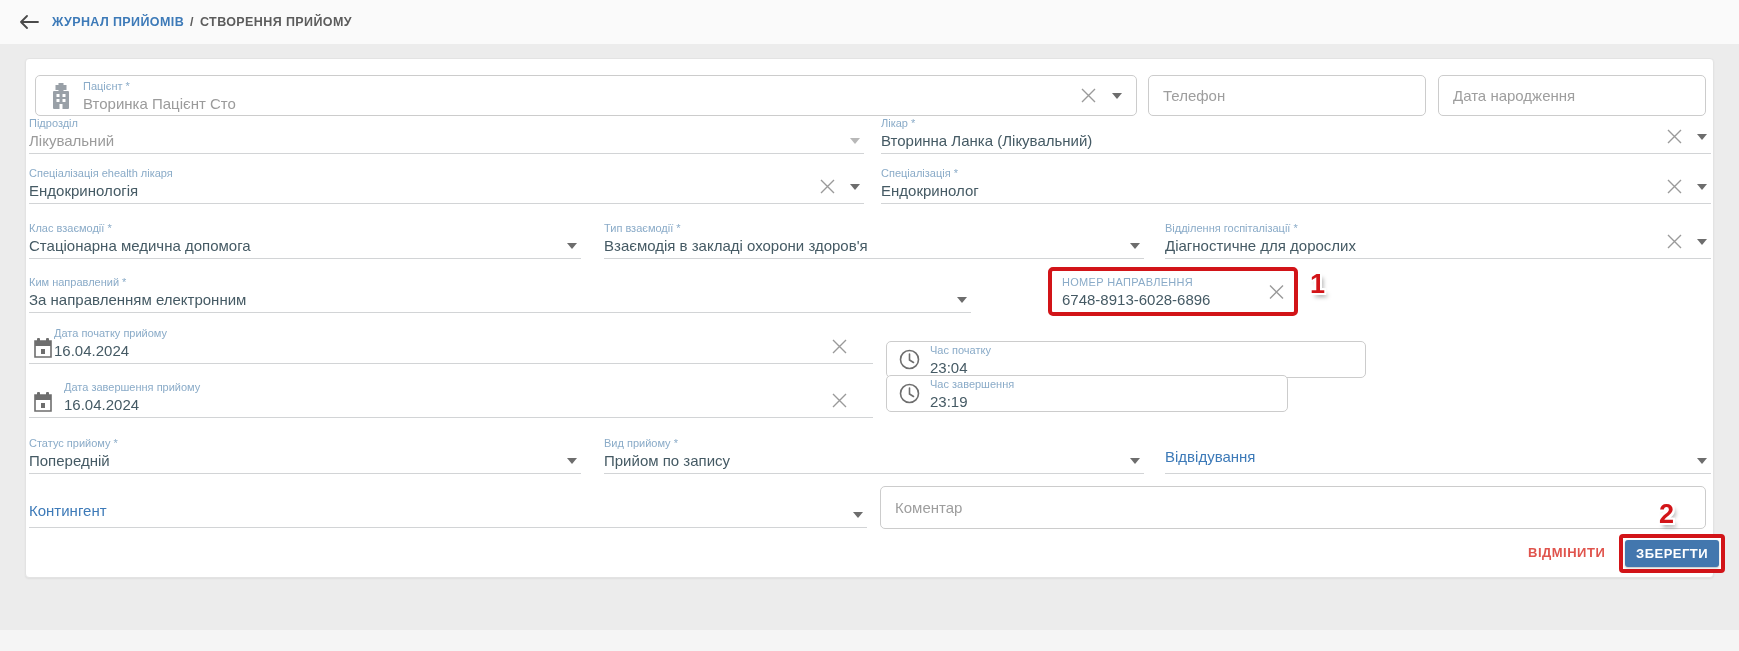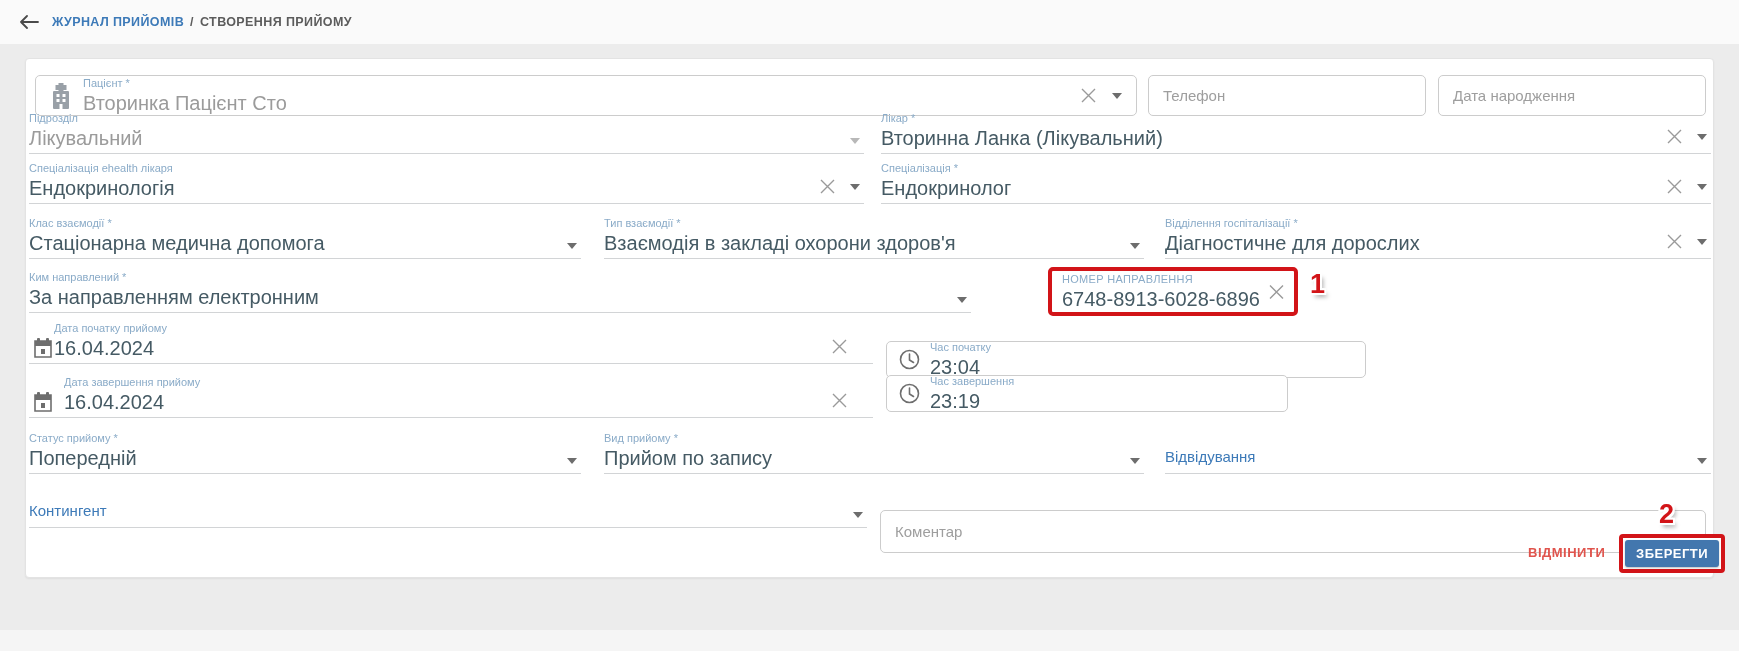--- a/index.html
+++ b/index.html
@@ -26,21 +26,21 @@
   .card{position:absolute;left:25px;top:58px;width:1689px;height:520px;background:var(--card-bg);
     border:1px solid #e3e3e3;border-radius:4px;box-shadow:0 1px 2px rgba(0,0,0,.06);}
   
   .box{position:absolute;display:flex;align-items:center;background:#fff;
     border:1px solid var(--border-gray);border-radius:5px;}
   .box input{flex:1;border:none;outline:none;background:transparent;font:15px "Liberation Sans",sans-serif;
     color:var(--value-dark);padding:0 14px;width:100%;}
   .box input::placeholder{color:var(--placeholder);}
   .stack{display:flex;flex-direction:column;justify-content:center;line-height:1;}
   .lbl{font-size:11px;color:var(--label-blue);margin-bottom:4px;white-space:nowrap;}
-  .val{font-size:20px;color:var(--value-dark);white-space:nowrap;}
+  .val{font-size:15px;color:var(--value-dark);white-space:nowrap;}
   .val.muted{color:var(--value-muted);}
   
   .uf{position:absolute;height:41px;border-bottom:1px solid var(--underline);cursor:pointer;}
   .uf .inner{position:absolute;left:0;bottom:5px;display:flex;align-items:flex-end;gap:10px;}
   .uf .adorn{position:absolute;right:4px;bottom:9px;display:flex;align-items:center;gap:15px;}
   .bluelbl{font-size:15px;color:var(--accent);}
   .blue-pos{position:absolute;left:0;bottom:8px;}
   
   .ann-box{position:absolute;border:4px solid var(--ann-red);border-radius:5px;background:#fff;}
   .ref-inner{position:relative;width:100%;height:100%;display:flex;align-items:center;padding:0 10px;}
@@ -410,21 +410,21 @@
       <span class="bluelbl blue-pos">Контингент</span>
       <div class="adorn">
           <span>
             <svg width="10" height="6" viewBox="0 0 10 6">
               <path d="M0 0h10L5 6z" fill="#6d6d6d"></path>
             </svg>
           </span>
         </div>
     </div>
 
-    <div class="box" style="left:854px;top:427px;width:826px;height:43px;margin-top:24px;">
+    <div class="box" style="left:854px;top:427px;width:826px;height:43px;">
       <input placeholder="Коментар" style="">
     </div>
 
     <button class="btn-cancel" style="left:1494px;top:480px;">ВІДМІНИТИ</button>
     <div class="ann2-wrap" style="left:1593px;top:475px;">
       <button class="btn-save">ЗБЕРЕГТИ</button>
     </div>
     <span class="marker" style="left:1633px;top:440px;">2</span>
 
   </div>

